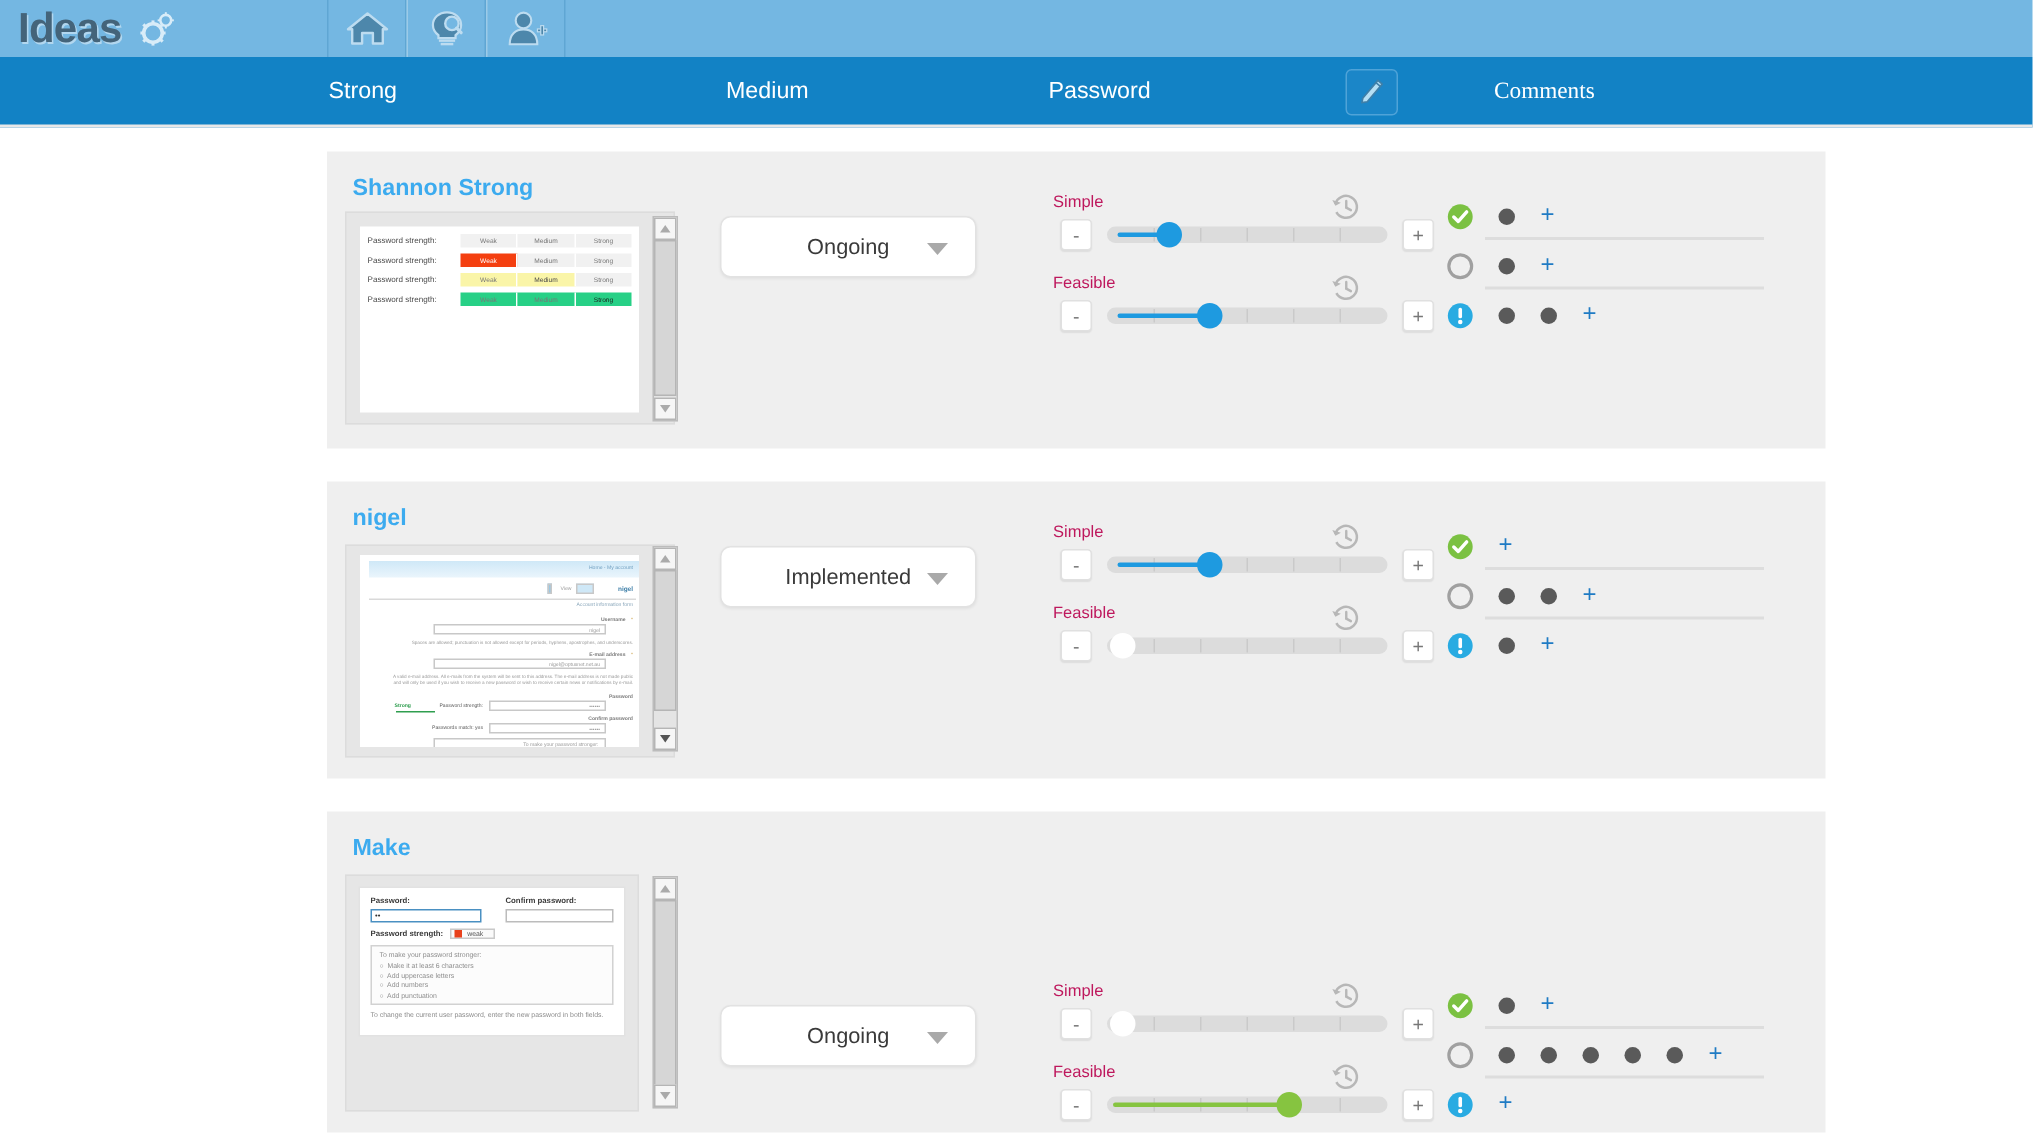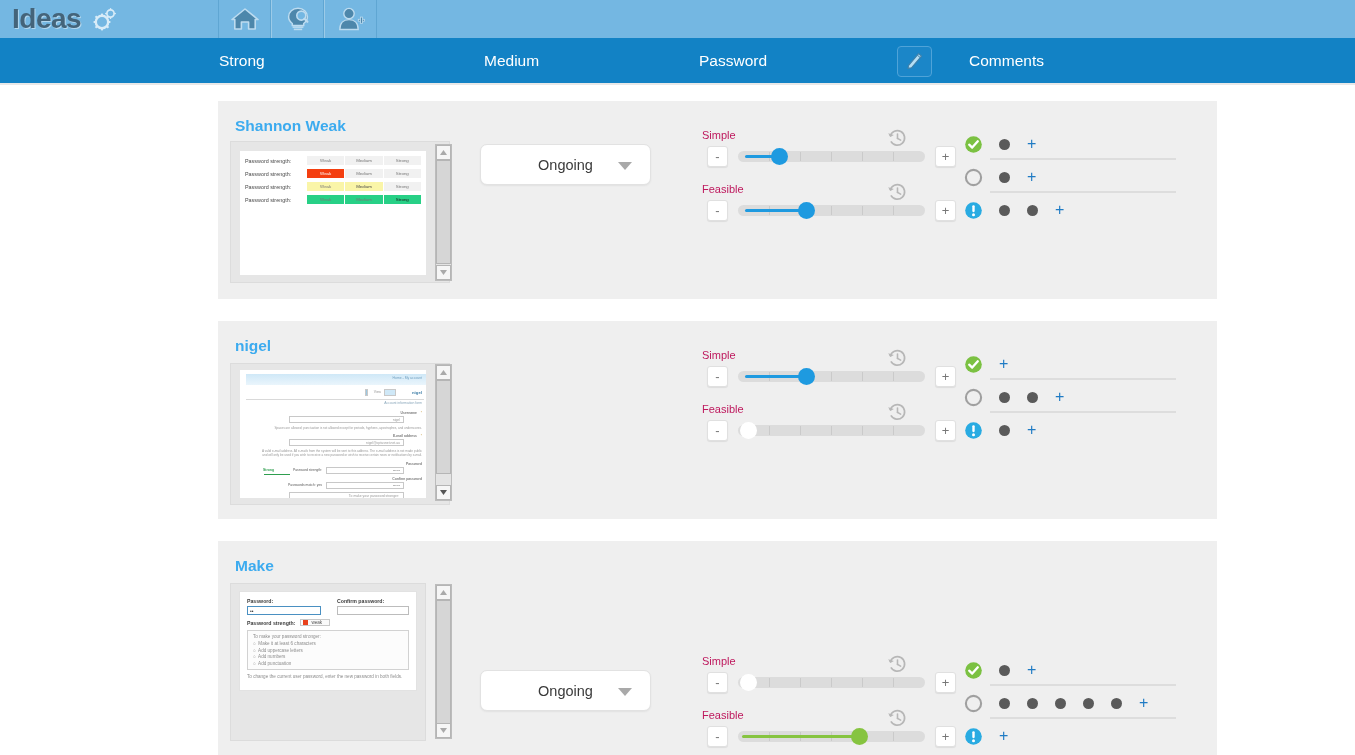--- a/index.html
+++ b/index.html
@@ -47,21 +47,21 @@
     border-bottom: 2px solid #e8e8e8;
   }
   .tab {
     position: absolute; top: 0; height: 45px;
     display: flex; align-items: center;
     color: #ffffff; font-size: 15.5px;
   }
   .tab-ideas    { left: 219px; }
   .tab-status   { left: 484px; }
   .tab-criteria { left: 699px; }
-  .tab-comments { left: 969px; }
+  .tab-comments { left: 996px; font-family: Liberation Serif, serif; }
   .tab-edit-btn {
     position: absolute; left: 897px; top: 46px;
     width: 35px; height: 31px;
     border: 1px solid #4fa3d8;
     border-radius: 4px;
     background: #1b86c8;
     display: flex; align-items: center; justify-content: center;
   }
 
   
@@ -261,21 +261,21 @@
     <svg width="21" height="21" viewBox="0 0 21 21">
       <path d="M4.6 16.3 L14.6 4.6 L17.5 7.1 L7.5 18.8 L3.9 19.4 Z" fill="#b5dff4" stroke="#3f7fa8" stroke-width="1.1" stroke-linejoin="round"></path>
       <line x1="13.3" y1="6.1" x2="16.2" y2="8.6" stroke="#3f7fa8" stroke-width="1"></line>
     </svg>
   </span>
 </div>
 
 <div class="page">
 
   <div class="card card-1">
-    <div class="card-title">Shannon Weak</div>
+    <div class="card-title">Shannon Strong</div>
 
     <div class="thumb-wrap thumb-wrap-1">
       <div class="thumb-inner" style="width:186px;height:124px;">
         <div class="ps-table">
           <div class="ps-row">
             <span class="ps-lab">Password strength:</span>
             <span class="ps-bars">
               <span class="ps-seg" style="background:#f1f1f1;">Weak</span>
               <span class="ps-seg" style="background:#f1f1f1;">Medium</span>
               <span class="ps-seg" style="background:#f1f1f1;">Strong</span>
@@ -471,20 +471,24 @@
           </svg>
       </div>
       <div class="sb-thumb" style="top:15px;height:94px;"></div>
       <div class="sb-arrow down">
         <svg width="9" height="7" viewBox="0 0 9 7">
             <path d="M4.5 6 L1 1 L8 1 Z" fill="#555"></path>
           </svg>
       </div>
     </div>
 
+    <div class="status-select" style="left:262px; top:43px;">
+      <span class="val">Implemented</span>
+      <span class="status-caret"></span>
+    </div>
 
     <div class="crit-block" style="left:471px; top:14px;">
       <div class="crit-label" style="left:13px; top:14px;">Simple</div>
       <span class="hist-icon" style="left:198px; top:13px;">
         <svg width="20" height="20" viewBox="0 0 20 20">
           <path d="M3.2 8.2 A7.3 7.3 0 1 1 3.9 13.4" fill="none" stroke="#b7b7b7" stroke-width="1.7"></path>
           <path d="M1.2 5.3 L3.3 9.1 L6.9 7.1 Z" fill="#b7b7b7"></path>
           <line x1="10.5" y1="6" x2="10.5" y2="10.4" stroke="#b7b7b7" stroke-width="1.6" stroke-linecap="round"></line>
           <line x1="10.5" y1="10.4" x2="13.6" y2="12.1" stroke="#b7b7b7" stroke-width="1.6" stroke-linecap="round"></line>
         </svg>

